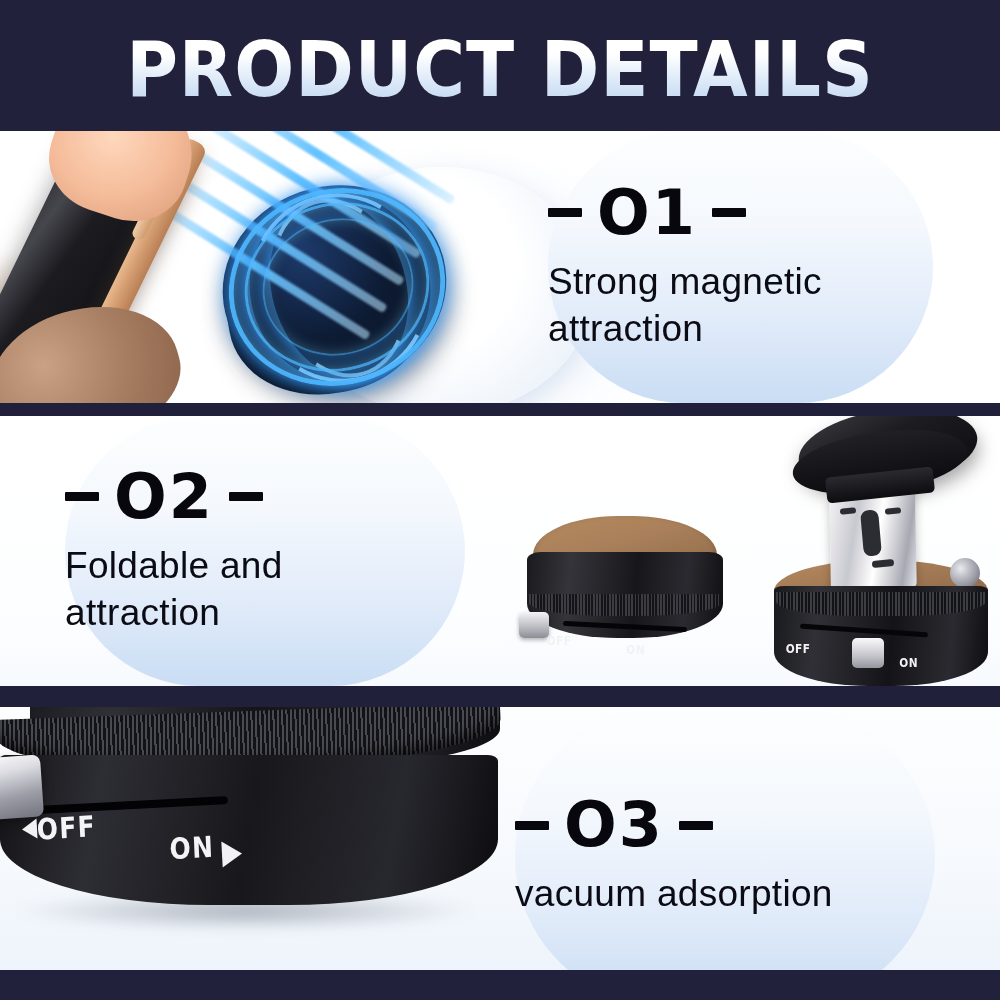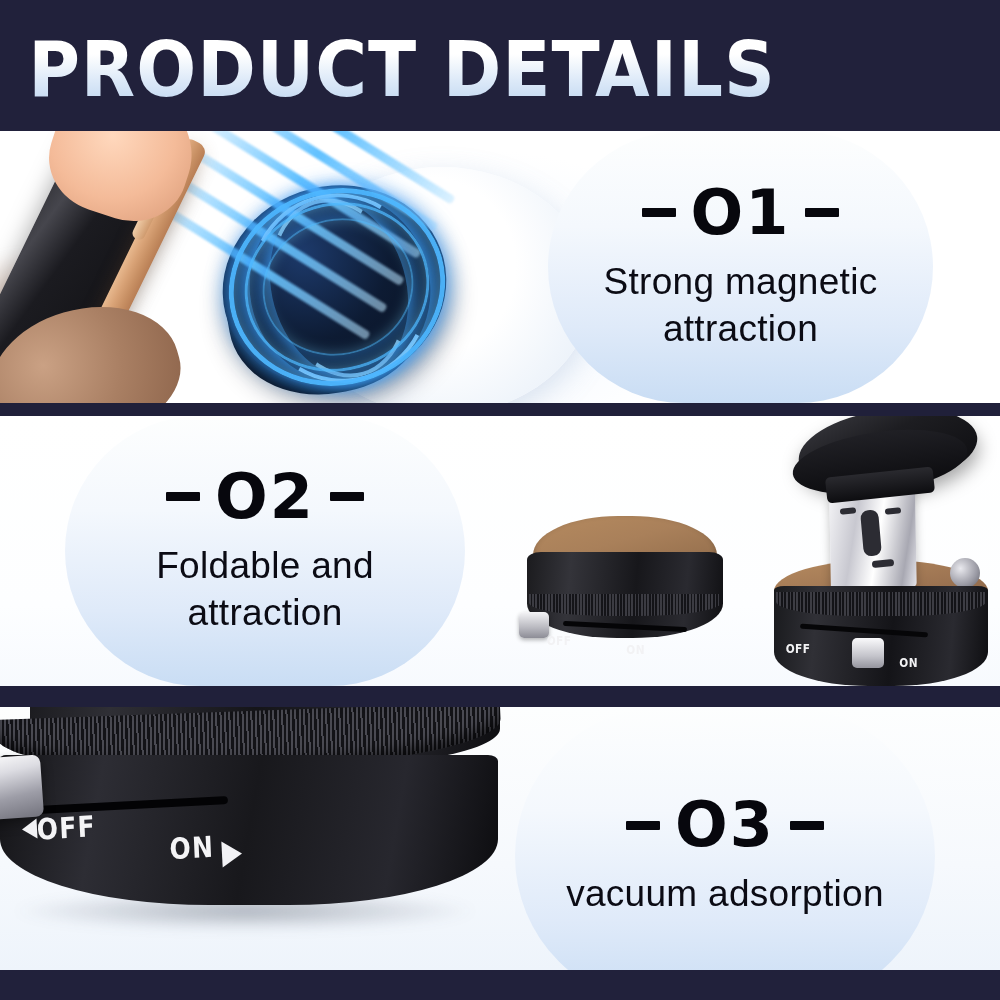--- a/index.html
+++ b/index.html
@@ -20,21 +20,21 @@
   }
 
   
   .header {
     position: absolute;
     left: 0; top: 0;
     width: 1000px; height: 131px;
     background: #21213b;
     display: flex;
     align-items: center;
-    justify-content: flex-start;
+    justify-content: center;
   }
   .header-title {
     font-family: "DejaVu Sans", sans-serif;
     font-weight: 700;
     font-size: 76px;
     letter-spacing: 1px;
     line-height: 1;
     transform: scaleX(0.93);
     background: linear-gradient(to bottom, #ffffff 0%, #ffffff 36%, #dce9f8 68%, #bed5f0 100%);
     -webkit-background-clip: text;
@@ -62,21 +62,21 @@
     width: 1000px; height: 30px;
     background: #21213b;
   }
 
   
   .text-card {
     position: absolute;
     background: linear-gradient(to bottom, #fdfefe 0%, #f4f8fd 35%, #dfeaf9 72%, #c9ddf4 100%);
     display: flex;
     flex-direction: column;
-    align-items: center;
+    align-items: flex-start;
     justify-content: center;
     z-index: 5;
   }
   .card-right  { border-radius: 170px 170px 170px 170px; }
   .card-left   { border-radius: 170px 170px 170px 170px; }
 
   .num-line {
     display: flex;
     align-items: center;
     gap: 15px;

